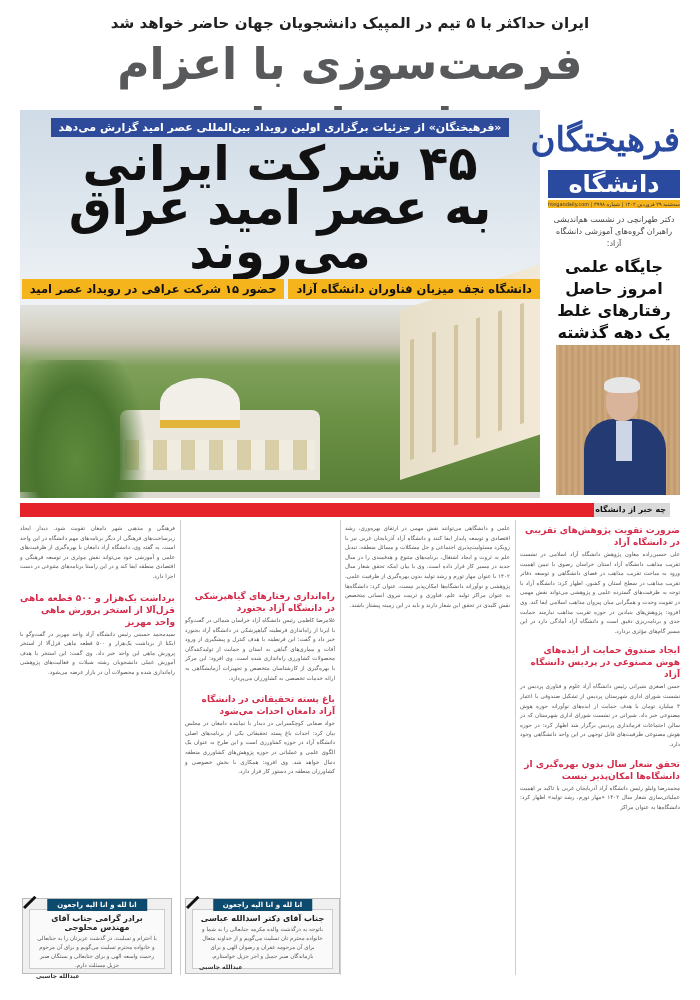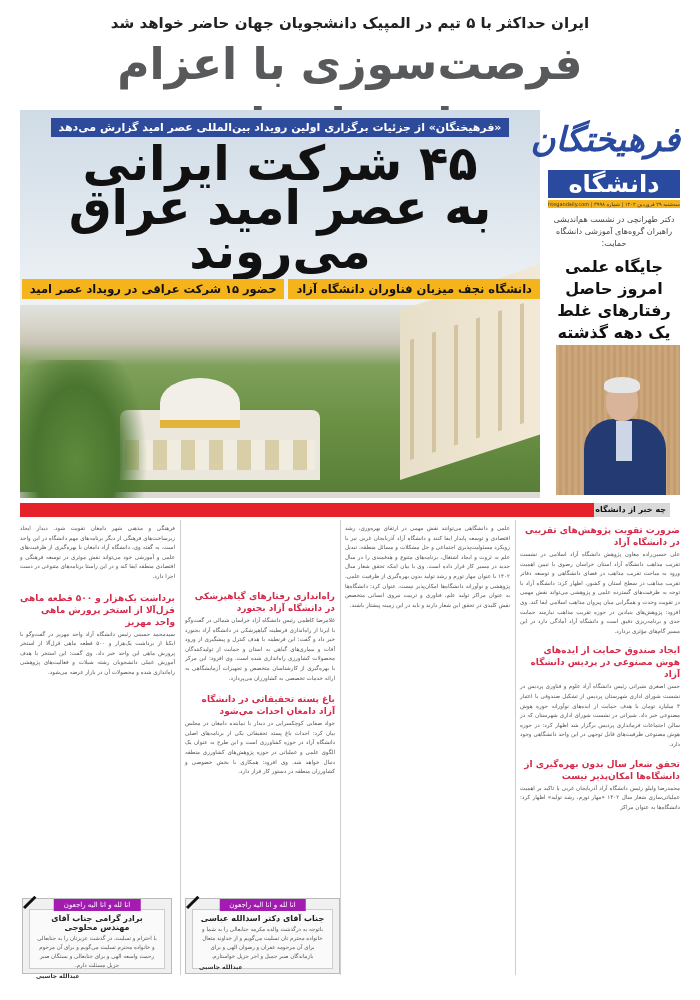--- a/index.html
+++ b/index.html
@@ -26,21 +26,21 @@
     background: radial-gradient(ellipse at 40% 40%, #5d8a3b 0%, #4a7530 35%, transparent 60%); }
 
   .hero .overlay { position:absolute; top:0; left:0; width:100%; text-align:center; }
   .kicker-blue { display:inline-block; margin-top:8px; background:#2d4a9b; color:#fff; font-size:11px; font-weight:bold; padding:3px 8px; }
   .hero-title { color:#111; font-size:48px; font-weight:bold; line-height:44px; margin-top:4px; }
   .yellow-lines { margin-top:6px; display:flex; flex-direction:row; align-items:center; gap:4px; }
   .yellow-line { background:#f5b31c; color:#111; font-size:11.5px; font-weight:bold; padding:3px 8px; }
 
   
   .masthead { position:absolute; top:112px; left:548px; width:132px; }
-  .logo-script { color:#2a4aa0; font-family:"DejaVu Serif", serif; font-style:italic; font-weight:bold; font-size:34px; text-align:center; line-height:54px; }
+  .logo-script { color:#2a4aa0; font-family:"DejaVu Serif", serif; font-weight:bold; font-size:34px; text-align:center; line-height:54px; }
   .logo-box { background:#2a4aa0; color:#fff; text-align:center; font-size:24px; font-weight:bold; height:28px; line-height:28px; margin-top:4px; }
   .dateline { background:#f5b31c; height:8px; margin-top:2px; font-size:5px; color:#333; line-height:8px; text-align:center; overflow:hidden; white-space:nowrap; }
   .side-kicker { font-size:8px; color:#444; text-align:center; line-height:12px; margin-top:6px; }
   .side-title { font-size:16px; font-weight:bold; color:#111; text-align:center; line-height:22px; margin-top:6px; }
   .side-photo { position:absolute; top:345px; left:556px; width:124px; height:150px;
     background: repeating-linear-gradient(90deg, #cda77c 0 3px, #c49c70 3px 6px); }
   .side-photo .person-head { position:absolute; left:50px; top:38px; width:32px; height:38px; border-radius:45%; background:#d9b49a; }
   .side-photo .person-hair { position:absolute; left:48px; top:32px; width:36px; height:16px; border-radius:50% 50% 30% 30%; background:#e6e6e6; }
   .side-photo .person-body { position:absolute; left:28px; top:74px; width:82px; height:76px; border-radius:30px 30px 0 0; background:#243a72; }
   .side-photo .person-shirt { position:absolute; left:60px; top:76px; width:16px; height:40px; background:#cdd6e6; }
@@ -49,21 +49,21 @@
   .section-bar { position:absolute; top:503px; left:20px; width:650px; height:14px; display:flex; }
   .section-red { flex:1; background:#e5212a; }
   .section-label { width:76px; background:#d9d9d9; font-size:8px; font-weight:bold; color:#111; line-height:14px; padding-right:4px; }
 
   .col { position:absolute; top:520px; }
   .col h3 { color:#d62a4a; font-size:9px; font-weight:bold; line-height:12px; margin:4px 0 2px; }
   .col p { font-size:5.6px; line-height:9.6px; color:#555; text-align:justify; }
   .col-sep { position:absolute; top:520px; width:1px; height:455px; background:#cfcfcf; }
 
   .obit { position:absolute; top:898px; height:76px; background:#f0f0f0; border:1px solid #bbb; }
-  .obit-head { position:absolute; top:0; left:50%; transform:translateX(-50%); background:#a21caf; color:#fff; font-size:7px; font-weight:normal; padding:2px 10px; white-space:nowrap; }
+  .obit-head { position:absolute; top:0; left:50%; transform:translateX(-50%); background:#0c4a6e; color:#fff; font-size:7px; font-weight:bold; padding:2px 10px; white-space:nowrap; }
   .obit-corner { position:absolute; top:8px; left:0; width:16px; height:16px; border-top:3px solid #111; transform:rotate(-45deg); transform-origin:left top; }
   .obit-inner { position:absolute; top:10px; left:6px; right:6px; bottom:4px; border:1px solid #ccc; background:#fafafa; padding:4px 6px; }
   .obit-title { font-size:8px; font-weight:bold; text-align:center; color:#222; }
   .obit-body { font-size:5.5px; line-height:9px; color:#555; text-align:center; margin-top:2px; }
   .obit-sign { font-size:6px; font-weight:bold; color:#333; text-align:left; margin-top:2px; }
 </style>
 </head>
 <body>
 
 <div class="kicker-top">ایران حداکثر با ۵ تیم در المپیک دانشجویان جهان حاضر خواهد شد</div>
@@ -90,21 +90,21 @@
       <div class="yellow-line">دانشگاه نجف میزبان فناوران دانشگاه آزاد</div>
       <div class="yellow-line">حضور ۱۵ شرکت عراقی در رویداد عصر امید</div>
     </div>
   </div>
 </div>
 
 <div class="masthead">
   <div class="logo-script">فرهیختگان</div>
   <div class="logo-box">دانشگاه</div>
   <div class="dateline">سه‌شنبه ۲۹ فروردین ۱۴۰۲ | شماره ۳۹۹۸ | www.farhikhtegandaily.com</div>
-  <div class="side-kicker">دکتر طهرانچی در نشست هم‌اندیشی راهبران گروه‌های آموزشی دانشگاه حمایت:</div>
+  <div class="side-kicker">دکتر طهرانچی در نشست هم‌اندیشی راهبران گروه‌های آموزشی دانشگاه آزاد:</div>
   <div class="side-title">جایگاه علمی امروز حاصل رفتارهای غلط یک دهه گذشته است</div>
 </div>
 <div class="side-photo">
   <div class="person-body"></div>
   <div class="person-shirt"></div>
   <div class="person-head"></div>
   <div class="person-hair"></div>
 </div>
 
 <div class="section-bar">

